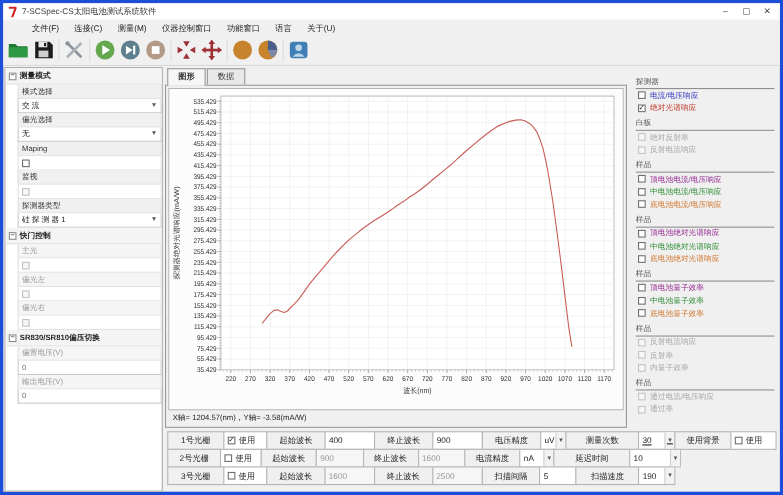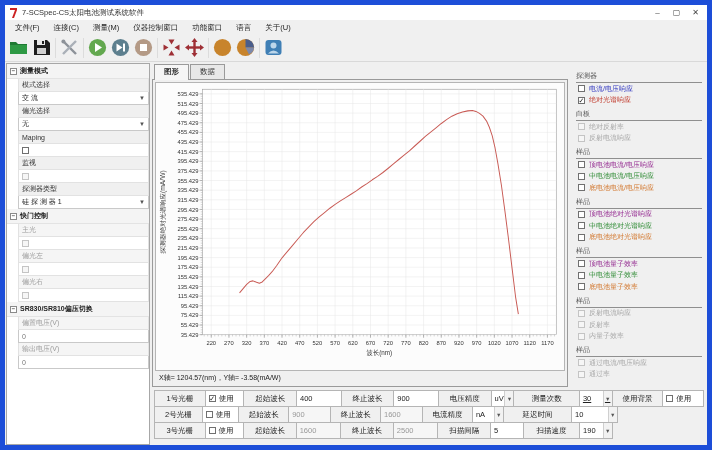--- a/index.html
+++ b/index.html
@@ -1,27 +1,27 @@
 <!DOCTYPE html>
 <html><head>
 <meta charset="utf-8">
 <style>
   html,body{margin:0;padding:0;background:#d7d7d7;}
   *{box-sizing:border-box;}
   body{font-family:"Liberation Sans","DejaVu Sans",sans-serif;font-size:7.5px;color:#222;width:712px;height:450px;overflow:hidden;}
-  .window{width:712px;height:450px;background:#f0f0f0;border:5px solid #1d4ed8;display:flex;flex-direction:column;}
+  .window{width:712px;height:450px;background:#f0f0f0;border:3px solid #1d4ed8;display:flex;flex-direction:column;}
 
   
   .titlebar{height:15px;background:#ffffff;display:flex;align-items:center;padding:0 2px 0 4px;flex:0 0 auto;}
   .app-icon{width:9px;height:10px;margin-right:4px;flex:0 0 auto;}
   .title-text{flex:1;font-size:7.5px;color:#333;white-space:nowrap;overflow:hidden;}
   .win-btn{width:19px;height:13px;display:flex;align-items:center;justify-content:center;color:#444;font-size:8px;cursor:default;}
 
   
-  .menubar{height:15px;background:#f0f0f0;display:flex;align-items:center;padding-left:4px;gap:2px;flex:0 0 auto;}
+  .menubar{height:15px;background:#f0f0f0;display:flex;align-items:center;padding-left:20px;gap:2px;flex:0 0 auto;}
   .menu-item{padding:1px 6px;color:#222;}
 
   
   .toolbar{height:27px;background:#f0f0f0;border-bottom:1px solid #d9d9d9;display:flex;align-items:center;padding-left:2px;flex:0 0 auto;}
   .tool-btn{width:23px;height:23px;display:flex;align-items:center;justify-content:center;}
   .tool-btn svg{width:19px;height:19px;}
   .tool-sep{width:1px;height:20px;background:#dcdcdc;margin:0 2px;}
 
   
   .content{flex:1;display:flex;min-height:0;padding:1px 1px 0 1px;}

